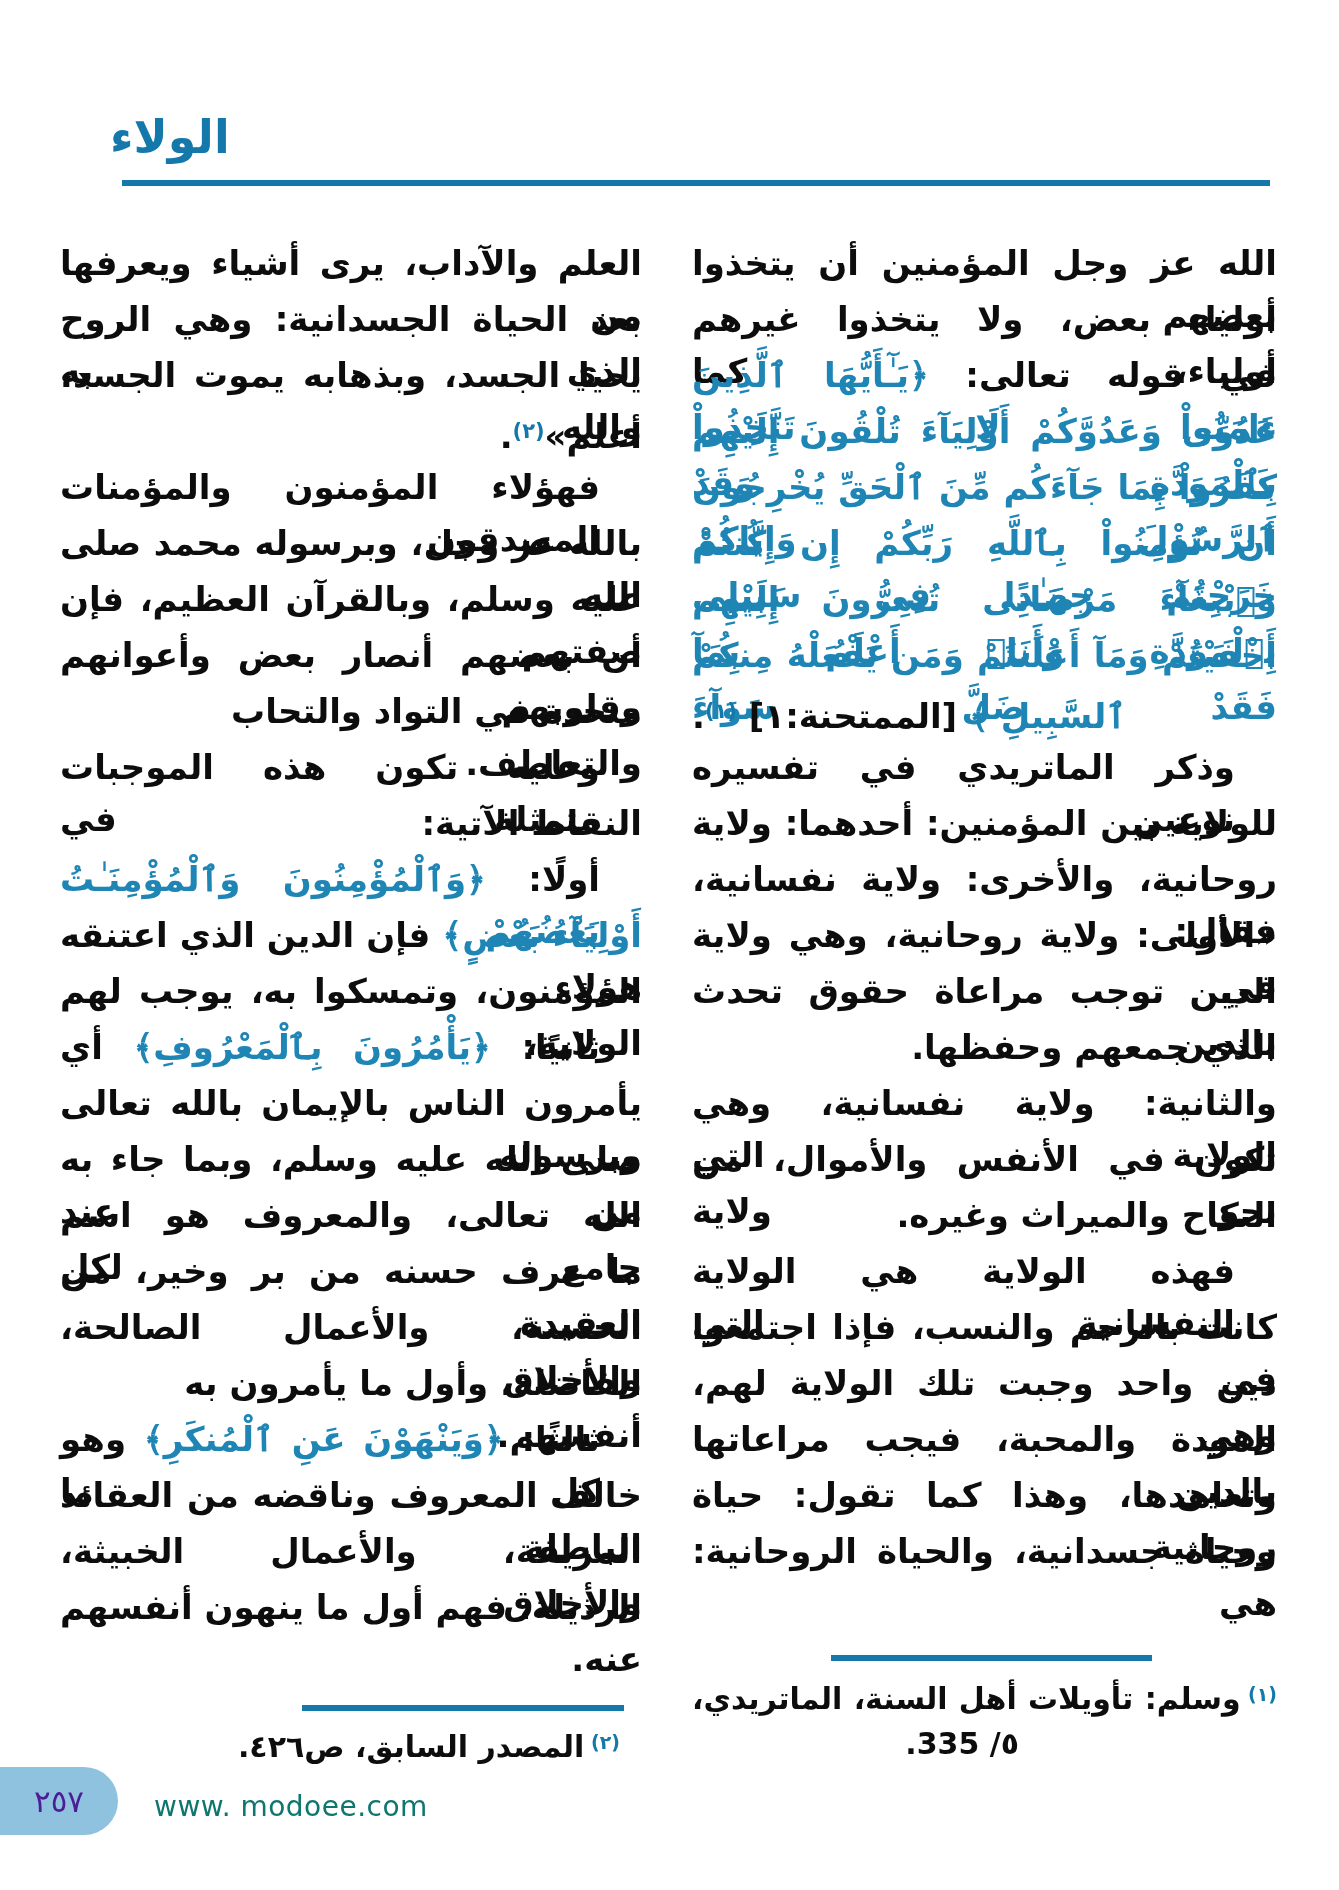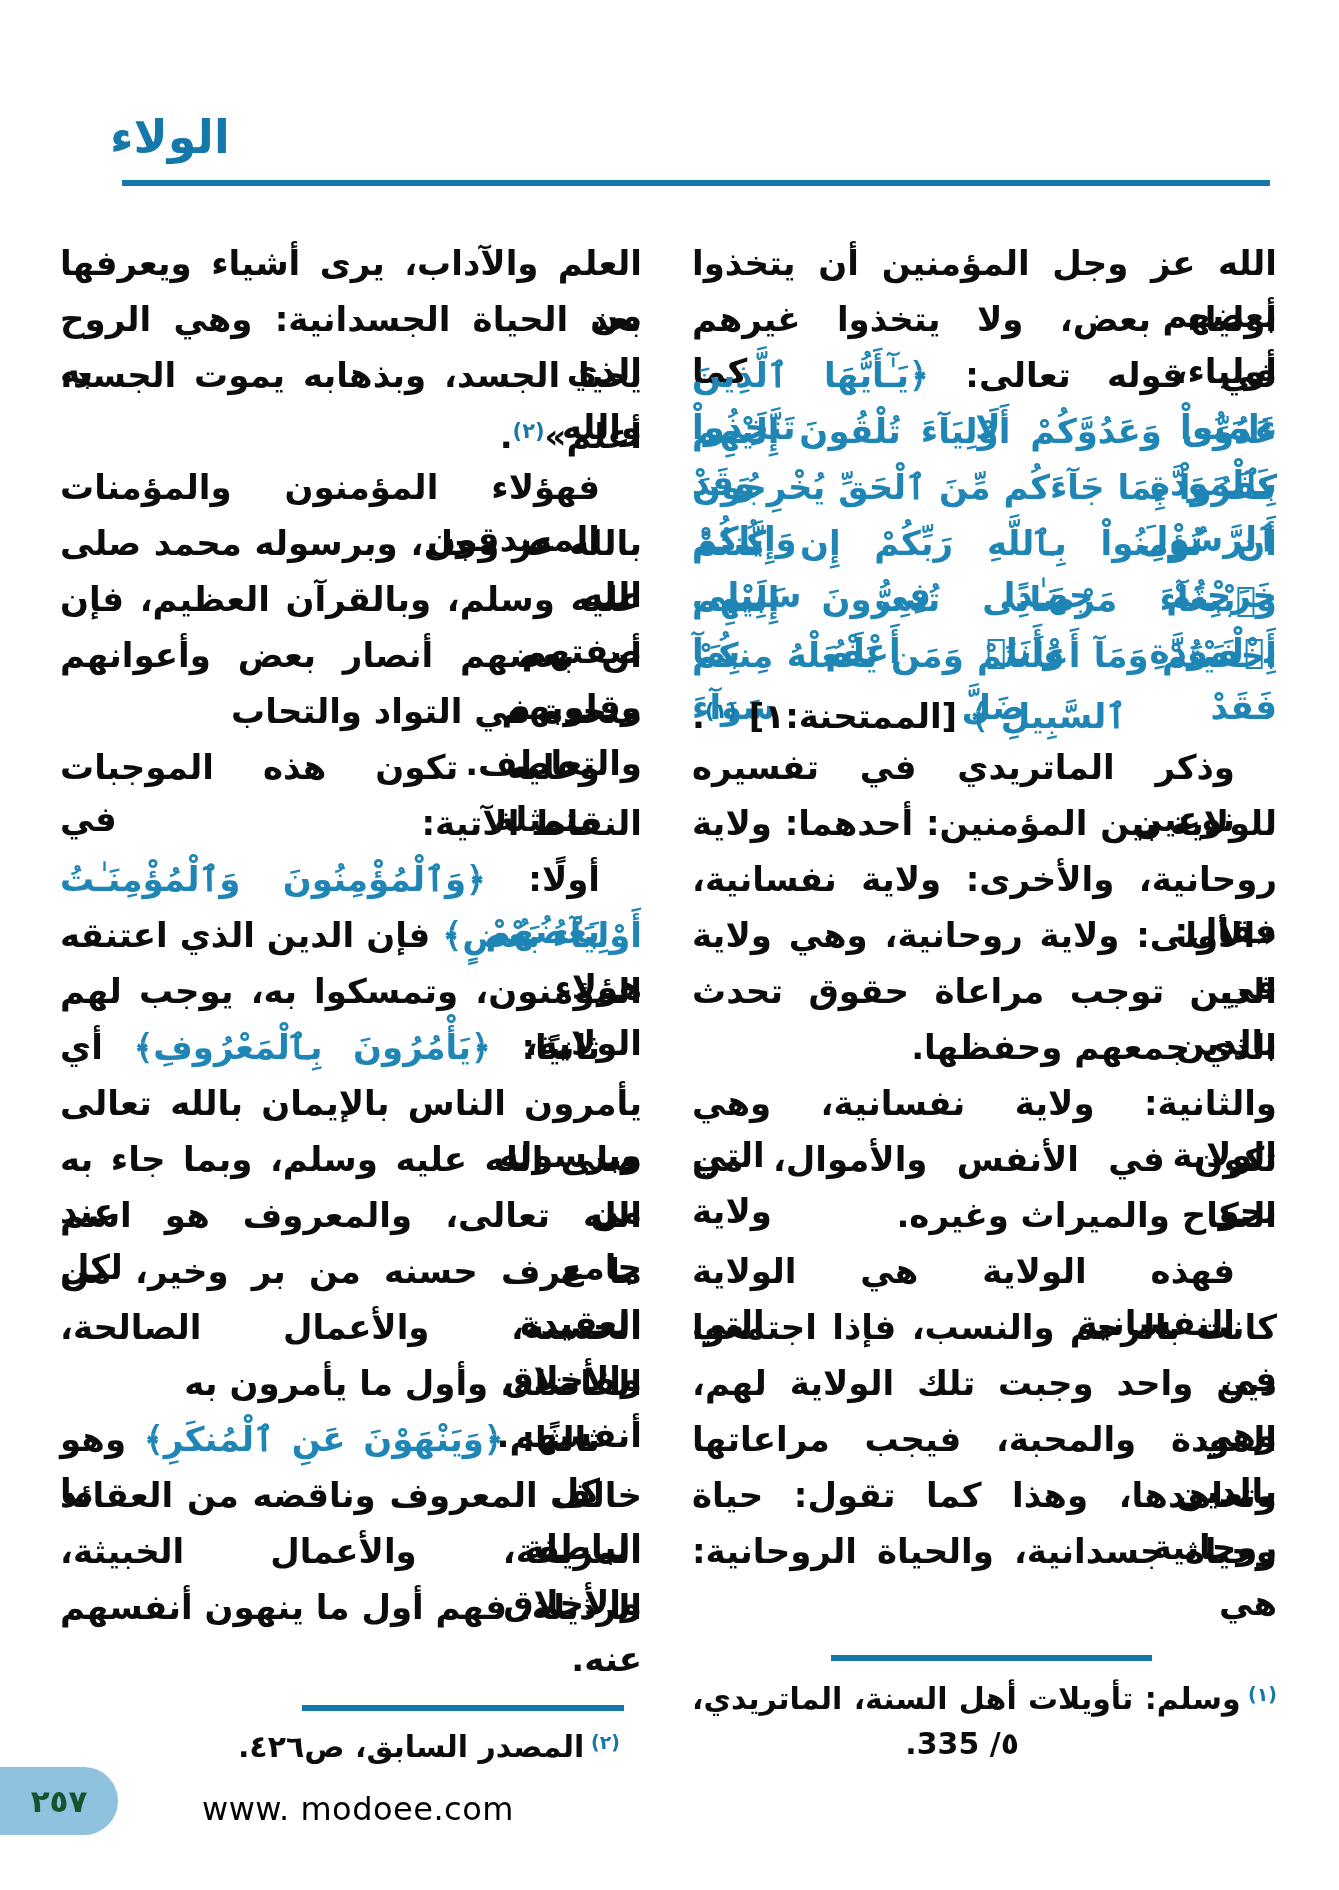--- a/index.html
+++ b/index.html
@@ -79,30 +79,29 @@
   .fn-left .a-r{padding-right:22px;}
   
   .page-tab{
     position:absolute;left:0;top:1767px;
     width:118px;height:68px;
     background:var(--tab,#8fc2df);
     border-radius:0 34px 34px 0;
     display:flex;align-items:center;justify-content:center;
   }
   .page-num{
-    color:#14532d;font-size:31px;font-weight:bold;
+    color:#4c1d95;font-size:31px;font-weight:normal;
     font-family:"DejaVu Sans", sans-serif;
   }
   .website{
     position:absolute;left:154px;top:1790px;
-    font-size:32px;color:#000000;
+    font-size:28px;color:#0f766e;
     direction:ltr;
     letter-spacing:0.5px;
     font-family:"DejaVu Sans", sans-serif;
-    margin-left:48px;
   }
 </style>
 </head>
 <body>
 
 <div class="page" style="--accent: #1478ab; --quran: #1e85b5; --tab: #8fc2df;">
 
   <div class="hdr-title">الولاء</div>
   <div class="hdr-rule"></div>
 

